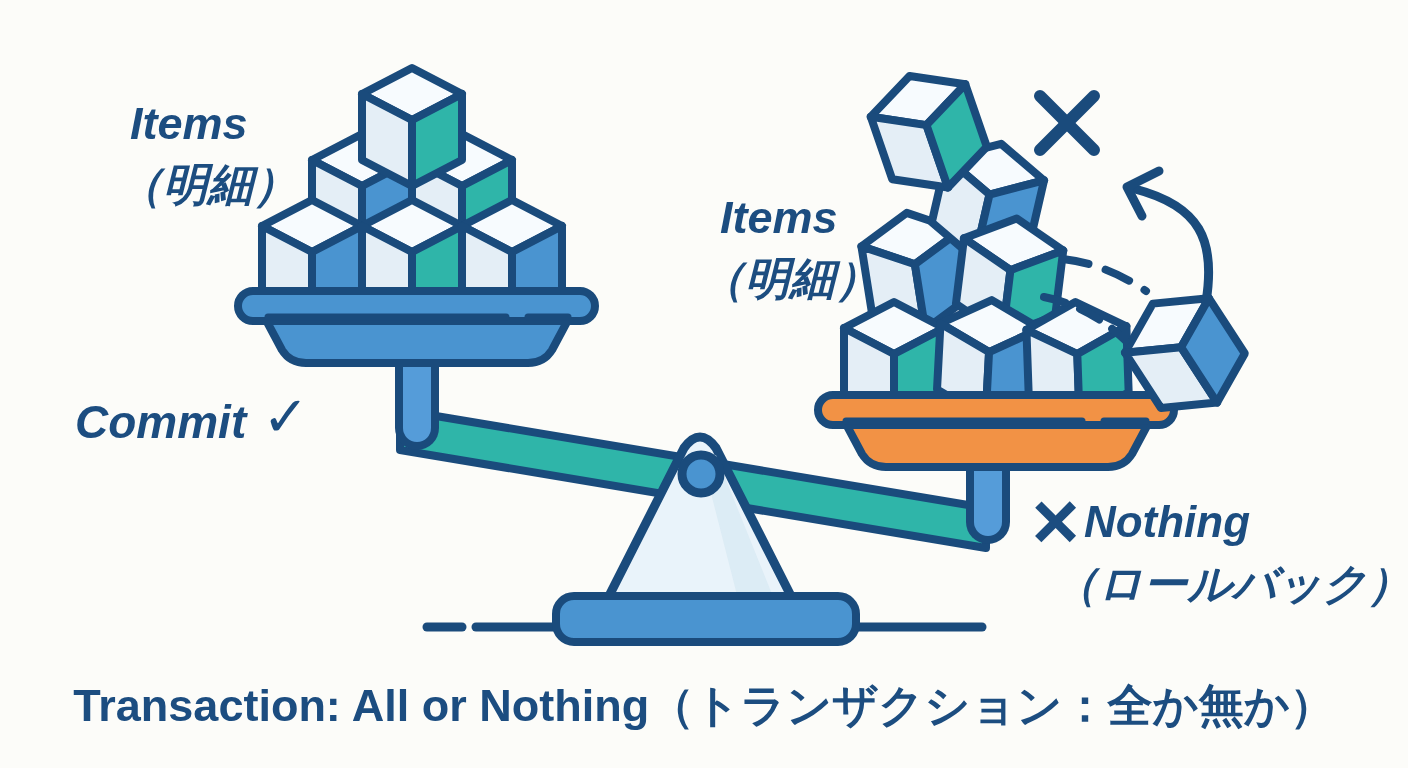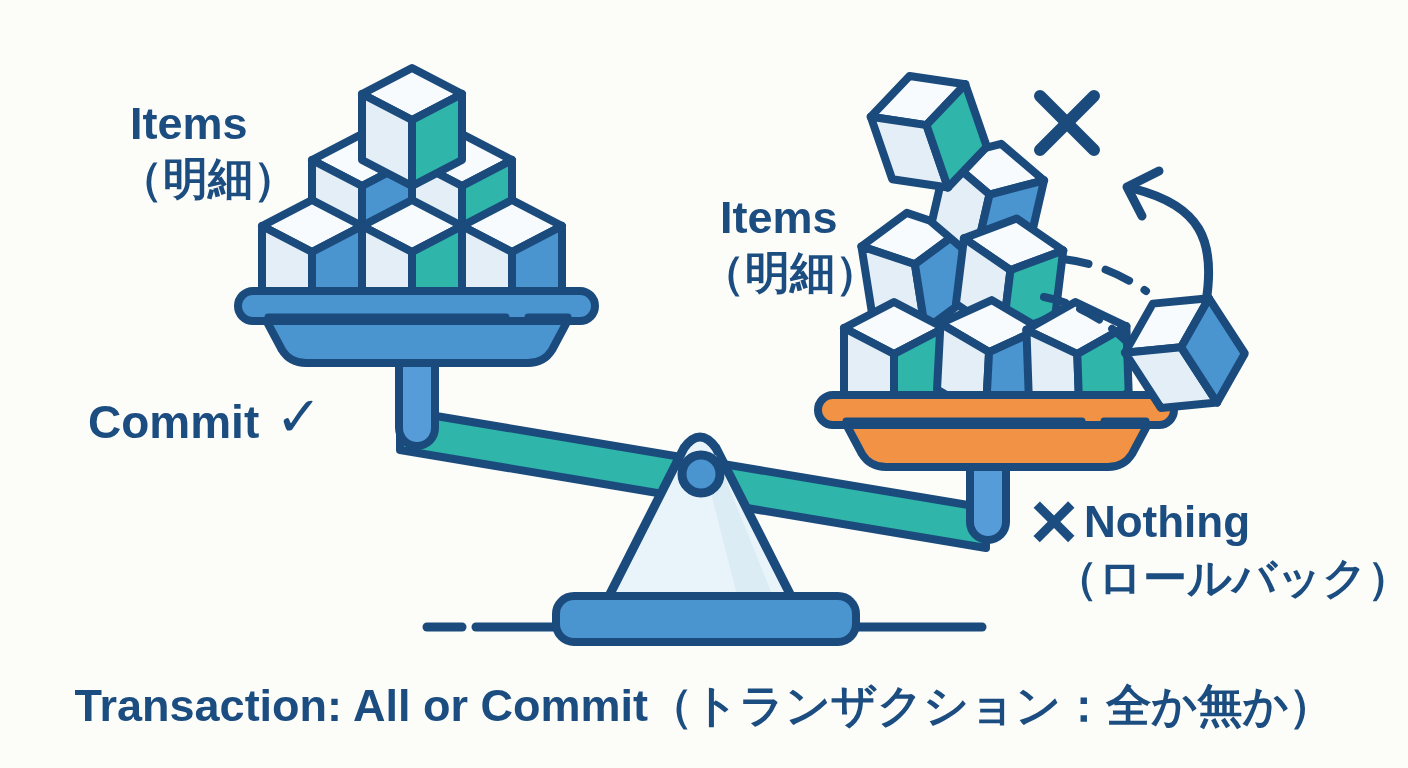--- a/index.html
+++ b/index.html
@@ -15,22 +15,22 @@
   
   .ol{stroke:var(--navy);stroke-width:8;stroke-linejoin:round;stroke-linecap:round;}
   .ol9{stroke:var(--navy);stroke-width:9;stroke-linejoin:round;stroke-linecap:round;fill:none;}
   .f-top{fill:var(--cube_top);} .f-left{fill:var(--cube_left);}
   .f-blue{fill:var(--blue);} .f-teal{fill:var(--teal);}
   .f-pan{fill:var(--blue);} .f-orange{fill:var(--orange);}
   .f-fulcrum{fill:var(--fulcrum);}
   .detail{stroke:var(--navy);stroke-width:7;stroke-linecap:round;}
 
   
-  .lbl{position:absolute;color:var(--text);font-weight:bold;line-height:55px;font-size:45px;white-space:nowrap;}
-  .lbl .jp{display:block;}
+  .lbl{position:absolute;color:var(--text);font-weight:bold;line-height:55px;font-size:45px;white-space:nowrap;font-style:italic;}
+  .lbl .jp{display:block;margin-top:6px;}
   .check-glyph{font-size:56px;font-weight:bold;margin-left:16px;position:relative;top:-2px;}
   .x-glyph{font-size:82px;font-weight:bold;vertical-align:-12px;line-height:40px;margin-right:6px;}
   .caption{position:absolute;left:0;right:0;top:676px;text-align:center;color:var(--text);
            font-weight:bold;font-size:45px;white-space:nowrap;}
 </style>
 </head>
 <body>
 
 <div class="stage">
 
@@ -170,23 +170,23 @@
     <span style="margin-left:12px;">Items</span>
     <span class="jp">（明細）</span>
   </div>
 
   <div class="lbl" style="left:700px;top:190px;">
     <span style="margin-left:20px;">Items</span>
     <span class="jp">（明細）</span>
   </div>
 
   <div class="lbl" style="left:75px;top:390px;font-size:46px;line-height:57px;">
-    <span style="margin-left:13px;">Commit</span><span class="check-glyph">✓</span>
+    <span style="margin-left:0;">Commit</span><span class="check-glyph">✓</span>
   </div>
 
   <div class="lbl" style="left:1030px;top:494px;font-size:44px;line-height:56px;">
     <span class="x-glyph">×</span><span>Nothing</span>
     <span class="jp" style="margin-left:24px;">（ロールバック）</span>
   </div>
 
-  <div class="caption">Transaction: All or Commit（トランザクション：全か無か）</div>
+  <div class="caption">Transaction: All or Nothing（トランザクション：全か無か）</div>
 
 </div>
 
 </body></html>

